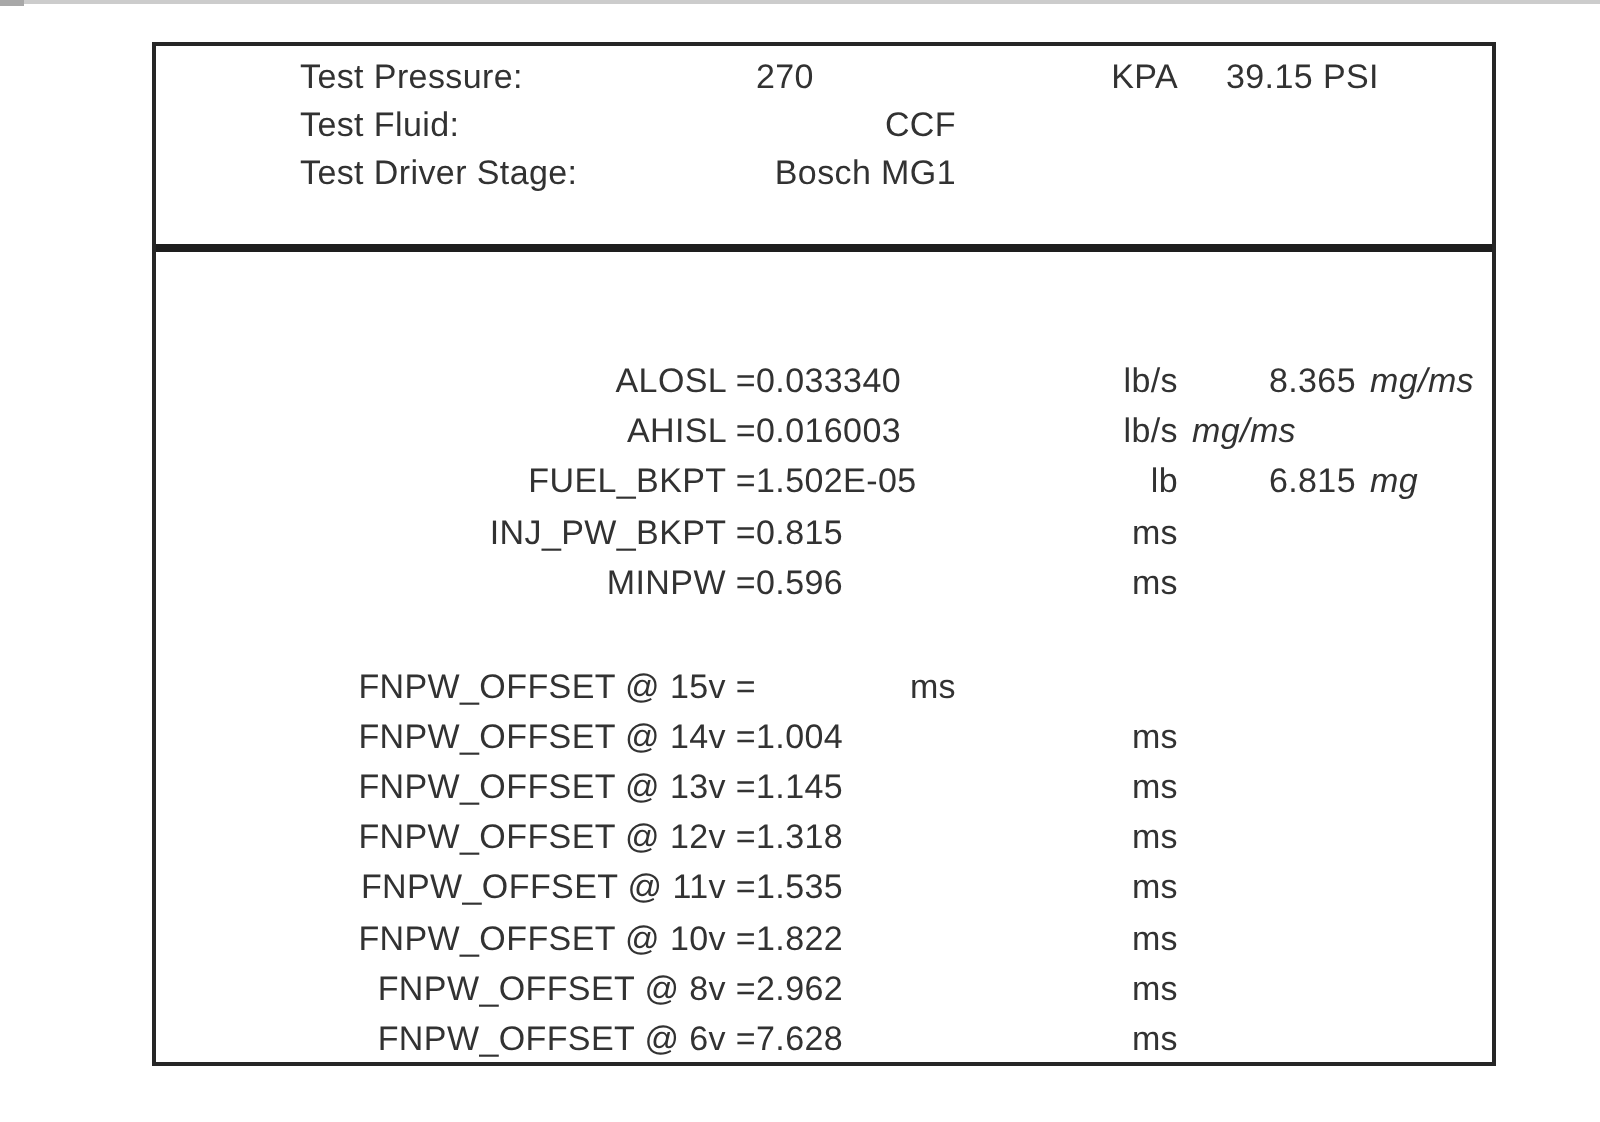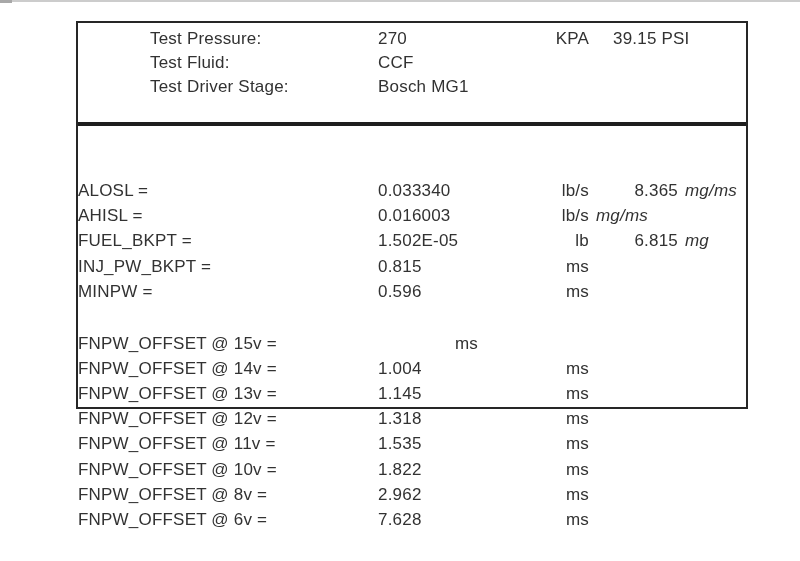--- a/index.html
+++ b/index.html
@@ -18,40 +18,40 @@
     position: absolute; top: 0; left: 0;
     width: 800px; height: 2px; background: #cccccc;
   }
   .edge-mark-topleft {
     position: absolute; top: 0; left: 0;
     width: 12px; height: 3px; background: #a8a8a8;
   }
   
   .sheet {
     position: absolute; left: 76px; top: 21px;
-    width: 672px; height: 388px;
+    width: 672px; height: 512px;
     box-sizing: border-box;
     border: 2px solid #262626;
     background: #ffffff;
   }
   .pad-top { height: 4px; }
   .row {
     display: grid;
     grid-template-columns: 300px 100px 111px 89px 68px;
     white-space: nowrap;
   }
   .hrow { height: 24px; line-height: 24px; }
   .brow { height: 25.2px; line-height: 25.2px; }
   .hrow.wide {
     grid-template-columns: 300px 100px 111px 157px;
   }
-  .c-label      { text-align: left; }
+  .c-label      { text-align: right; }
   .c-label-left { text-align: left; padding-left: 72px; box-sizing: border-box; }
   .c-val        { }
-  .c-val-left   { text-align: left; overflow: visible; }
+  .c-val-left   { text-align: right; overflow: visible; }
   .c-unit       { text-align: right; padding-left: 11px; box-sizing: border-box; }
   .c-val2       { text-align: right; padding-left: 9px;  box-sizing: border-box; }
   .c-unit2      { text-align: left; padding-left: 7px;  box-sizing: border-box; font-style: italic; }
   .c-extra      { text-align: left; padding-left: 24px; box-sizing: border-box; }
   .divider {
     height: 4px; background: #1e1e1e;
     margin-top: 23px;
   }
   .gap-after-divider { height: 52px; }
   .gap-groups { height: 26.8px; }

